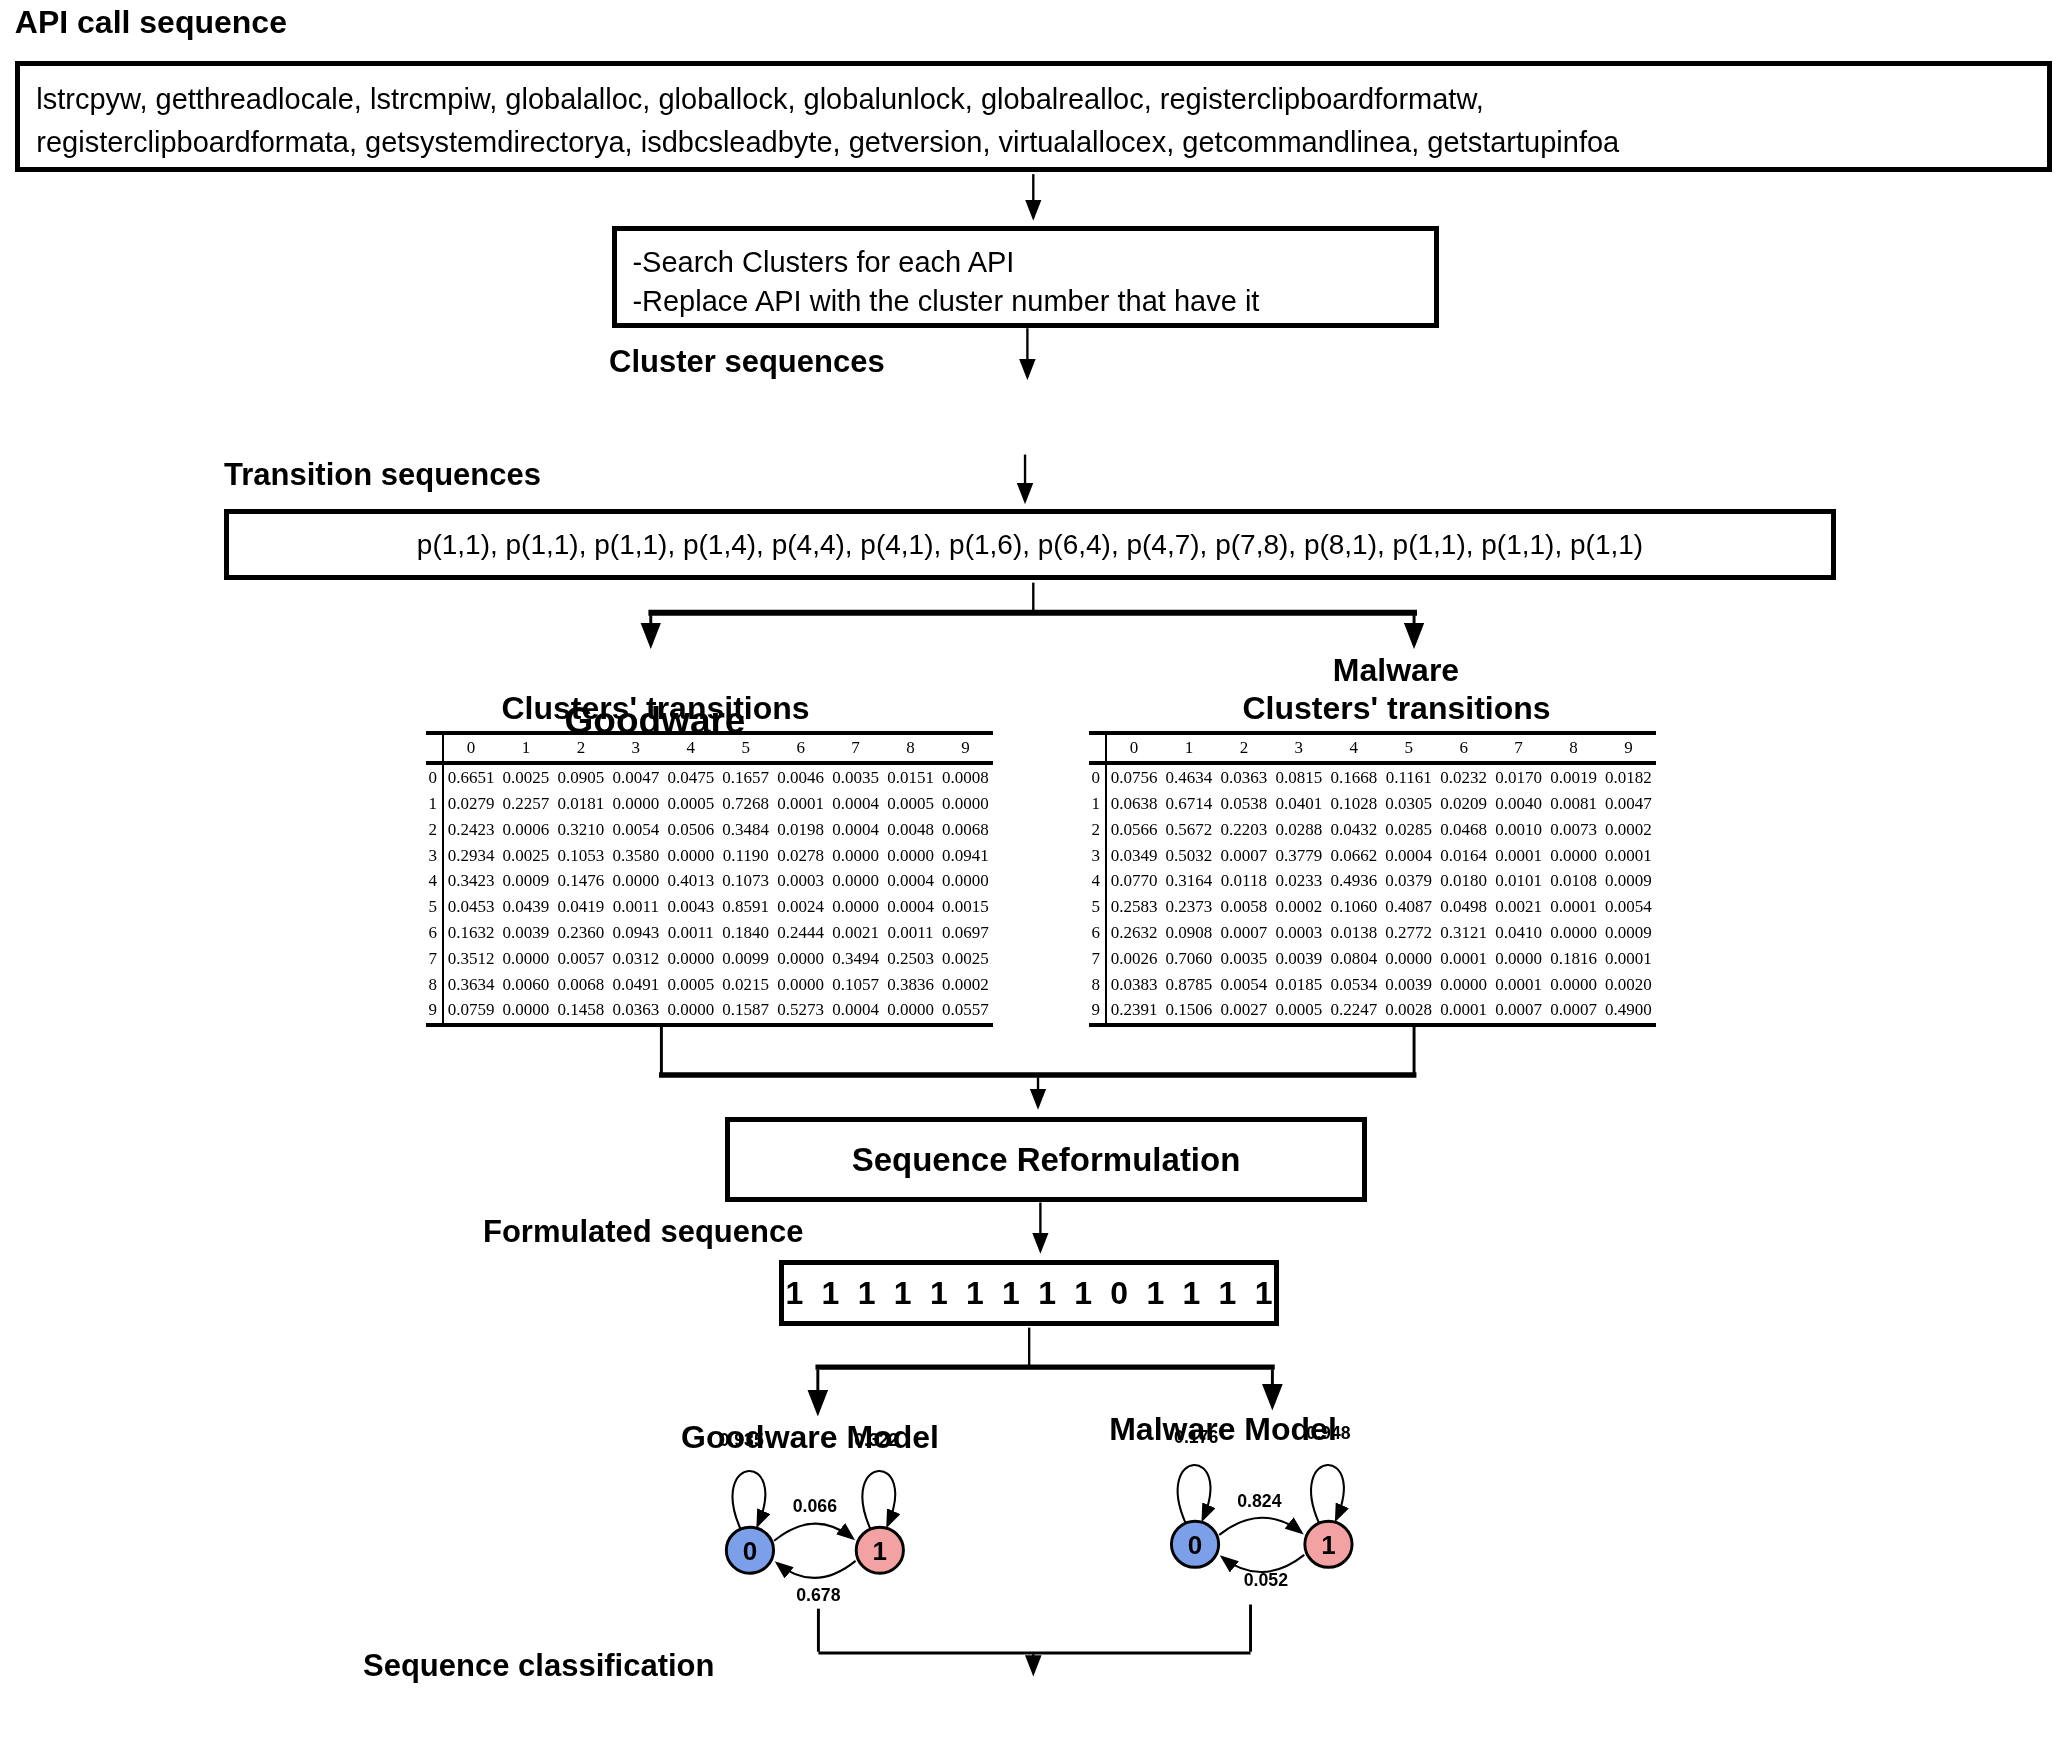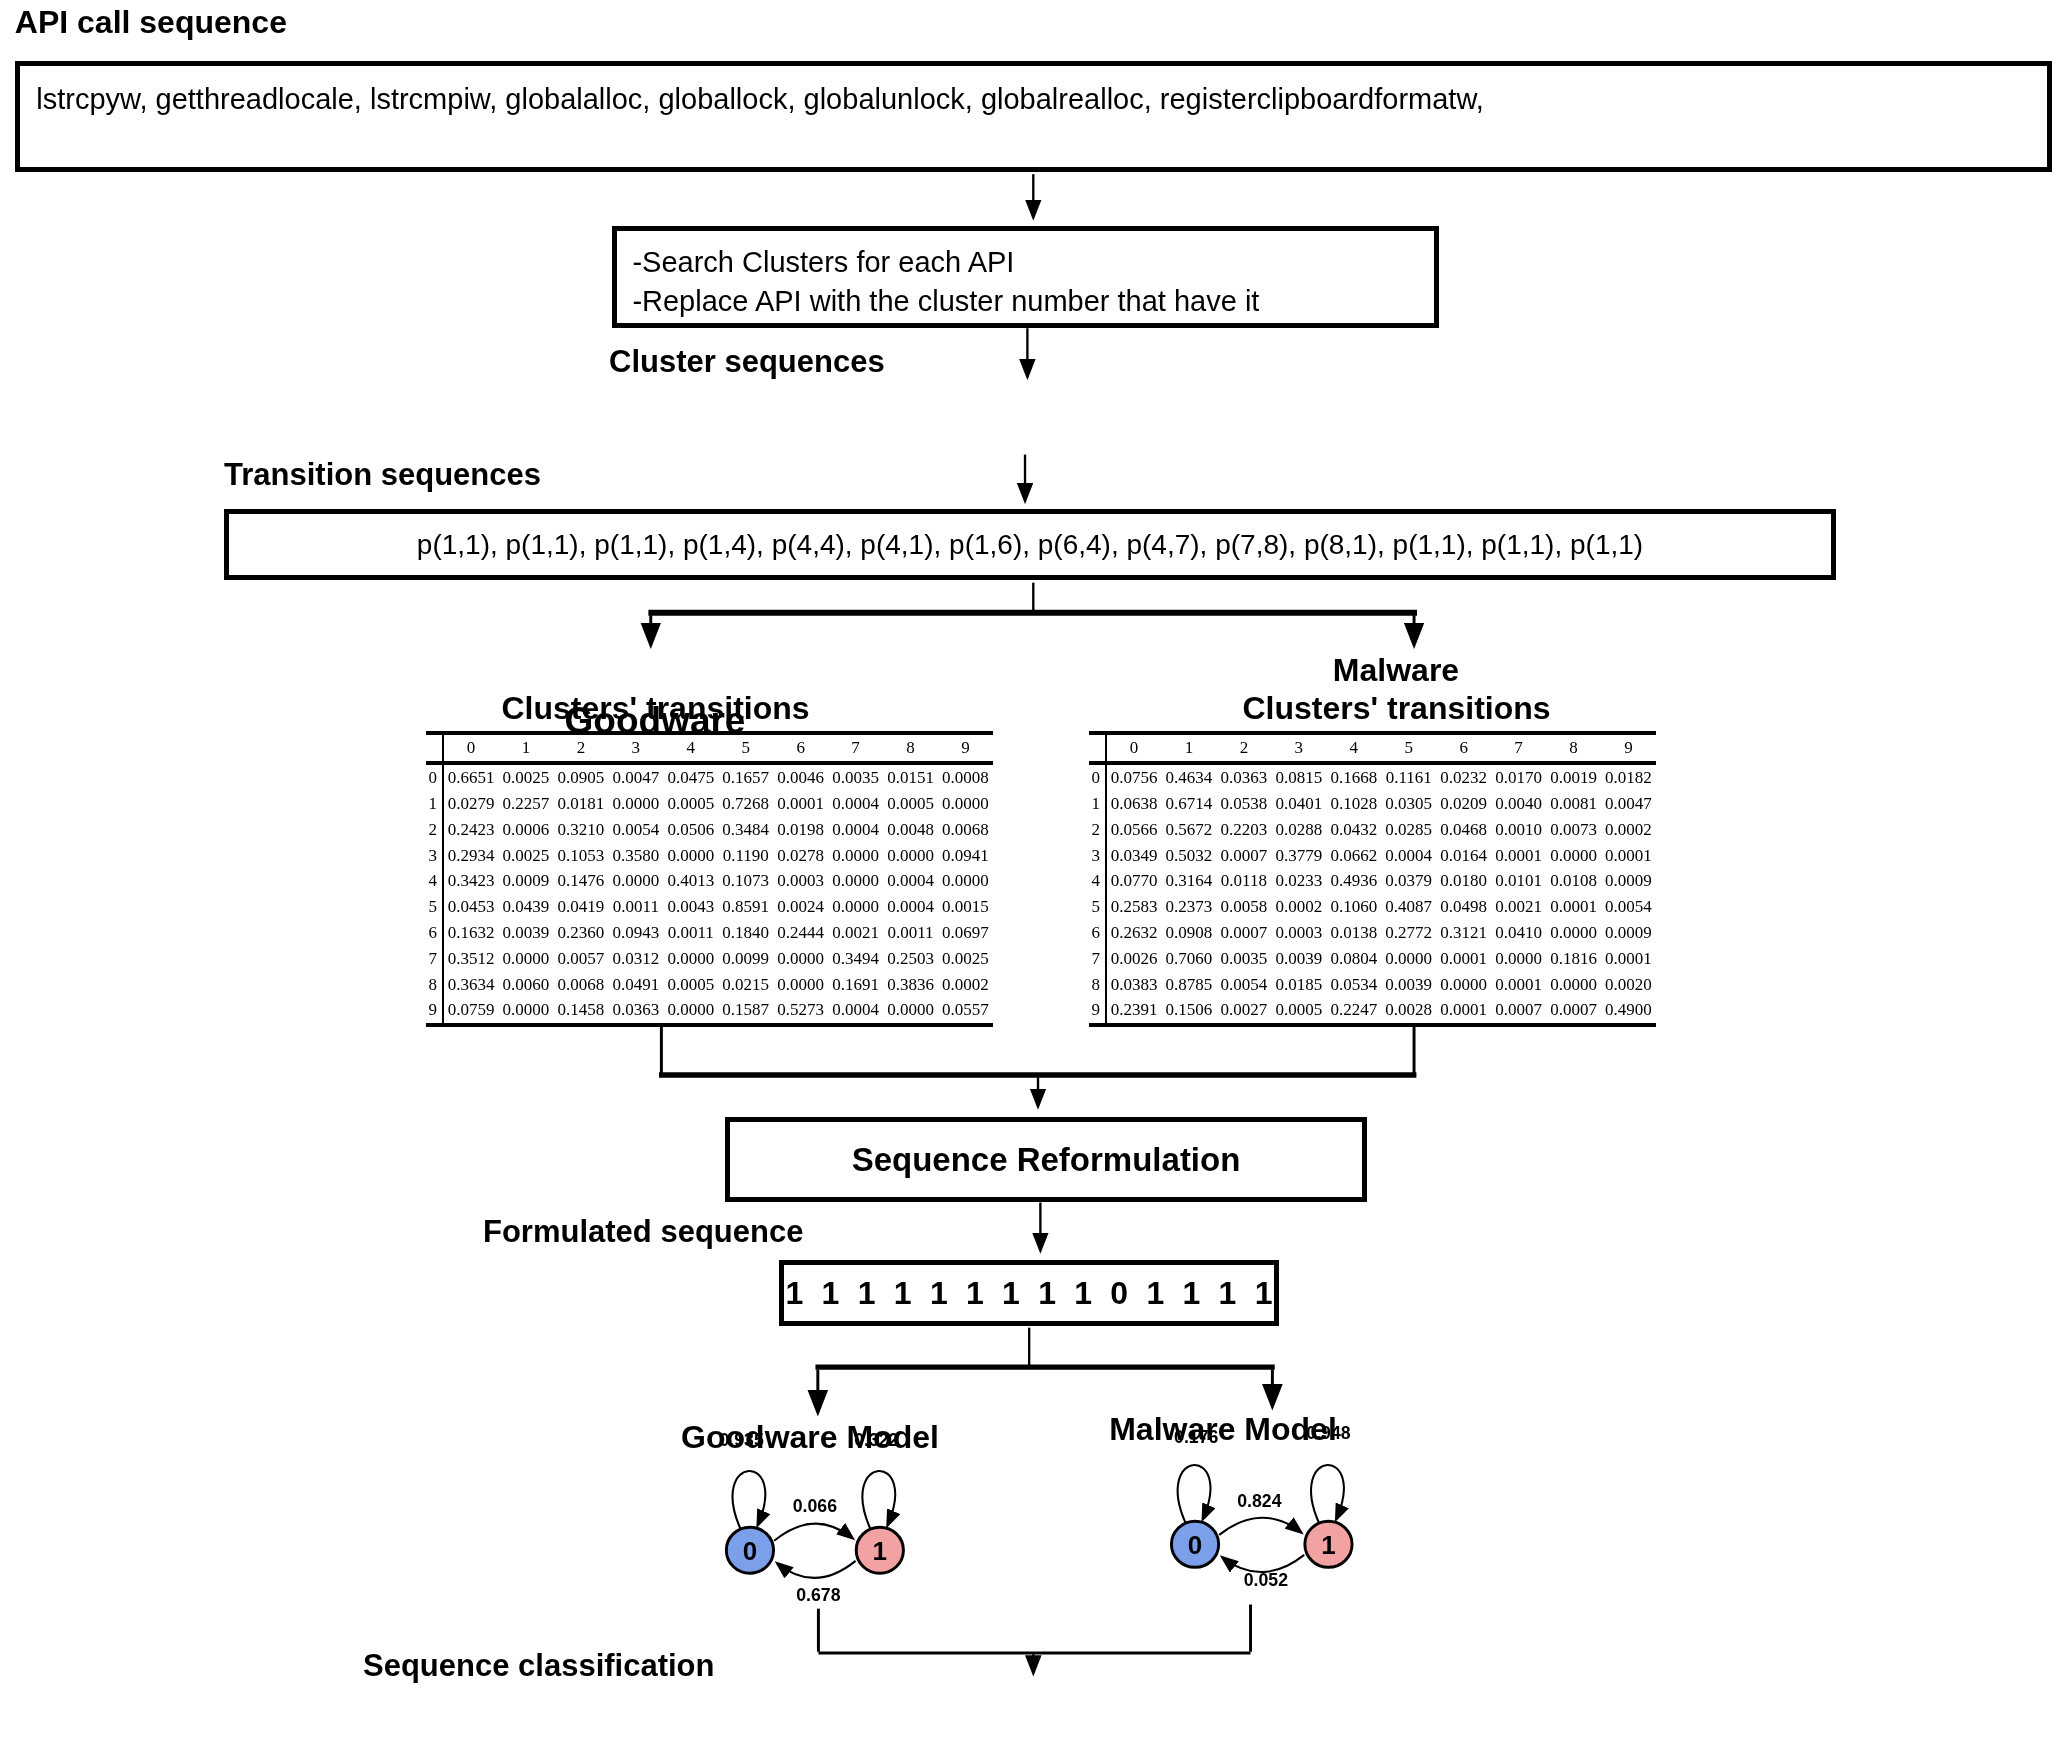--- a/index.html
+++ b/index.html
@@ -87,20 +87,21 @@
       <text x="2250" y="2438" text-anchor="middle" font-size="30" font-weight="600" class="modeltxt">0.948</text>
       <text x="2133" y="2552" text-anchor="middle" font-size="30" font-weight="600" class="modeltxt">0.824</text>
       <text x="2144" y="2686" text-anchor="middle" font-size="30" font-weight="600" class="modeltxt">0.052</text>
     </g>
   </svg>
 
   <div class="abs lbl layer2" style="left:14.8px;top:4.7px;font-size:32px;">API call sequence</div>
 
   <div class="abs box layer2" style="left:14.8px;top:61px;width:2037px;height:111px;padding:11.8px 16.5px;font-size:29px;line-height:1.5;">
     <div>lstrcpyw, getthreadlocale, lstrcmpiw, globalalloc, globallock, globalunlock, globalrealloc, registerclipboardformatw,</div>
+    <div>registerclipboardformata, getsystemdirectorya, isdbcsleadbyte, getversion, virtualallocex, getcommandlinea, getstartupinfoa</div>
   </div>
 
   <div class="abs box layer2" style="left:612px;top:226px;width:827px;height:102px;padding:11.8px 15.4px;font-size:29px;line-height:1.35;">
     <div>-Search Clusters for each API</div>
     <div>-Replace API with the cluster number that have it</div>
   </div>
 
   <div class="abs lbl layer2" style="left:609px;top:345px;">Cluster sequences</div>
 
   <div class="abs lbl layer2" style="left:224px;top:458px;">Transition sequences</div>
@@ -232,21 +233,21 @@
           </tr>
           <tr>
             <th class="rowlabel">8</th>
             <td>0.3634</td>
             <td>0.0060</td>
             <td>0.0068</td>
             <td>0.0491</td>
             <td>0.0005</td>
             <td>0.0215</td>
             <td>0.0000</td>
-            <td>0.1691</td>
+            <td>0.1057</td>
             <td>0.3836</td>
             <td>0.0002</td>
           </tr>
           <tr>
             <th class="rowlabel">9</th>
             <td>0.0759</td>
             <td>0.0000</td>
             <td>0.1458</td>
             <td>0.0363</td>
             <td>0.0000</td>

